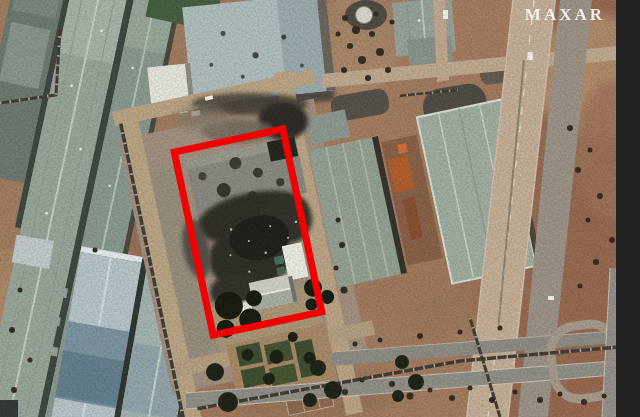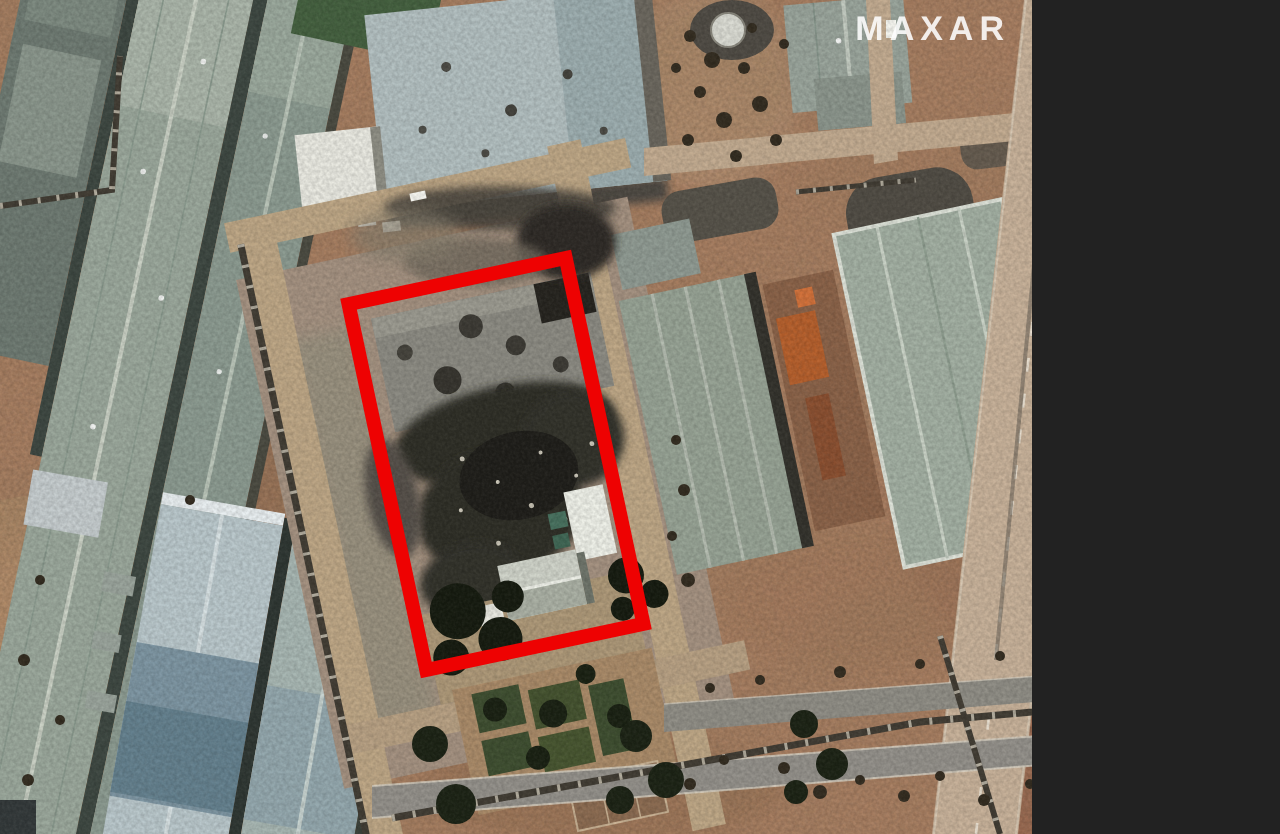--- a/index.html
+++ b/index.html
@@ -1,17 +1,17 @@
 <!DOCTYPE html>
 <html><head>
 <meta charset="utf-8">
 <style>
   html,body{margin:0;padding:0;background:#222;}
-  .stage{position:relative;width:516px;height:417px;overflow:hidden;background:#a87e61;
-         font-family:Liberation Sans, sans-serif;}
+  .stage{position:relative;width:616px;height:417px;overflow:hidden;background:#a87e61;
+         font-family:Liberation Serif, serif;}
   .stage svg{position:absolute;left:0;top:0;}
   .watermark{position:absolute;top:5px;right:11px;font-weight:800;font-size:17px;
              letter-spacing:3px;color:rgba(255,255,255,0.87);user-select:none;}
 </style>
 </head>
 <body>
 
 <div class="stage">
 <svg width="640" height="417" viewBox="0 0 640 417">
   <defs>

